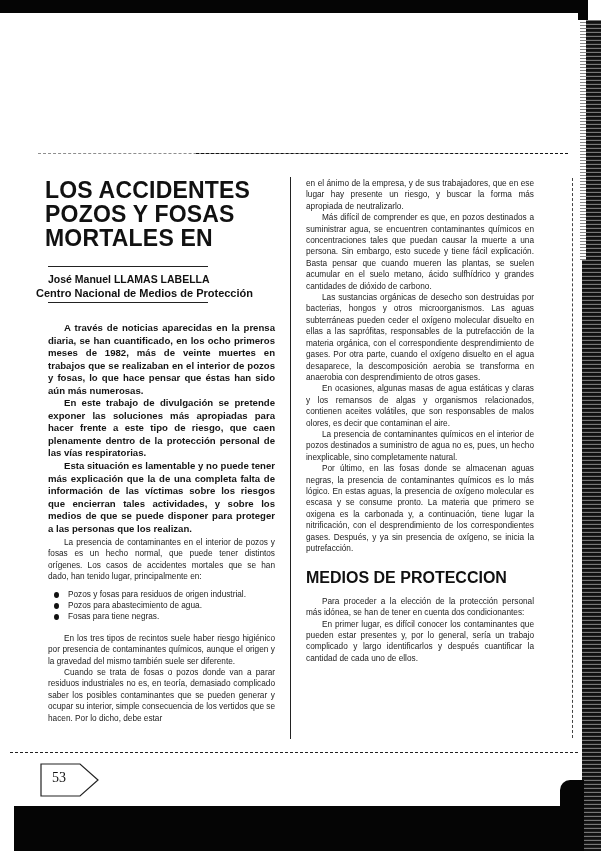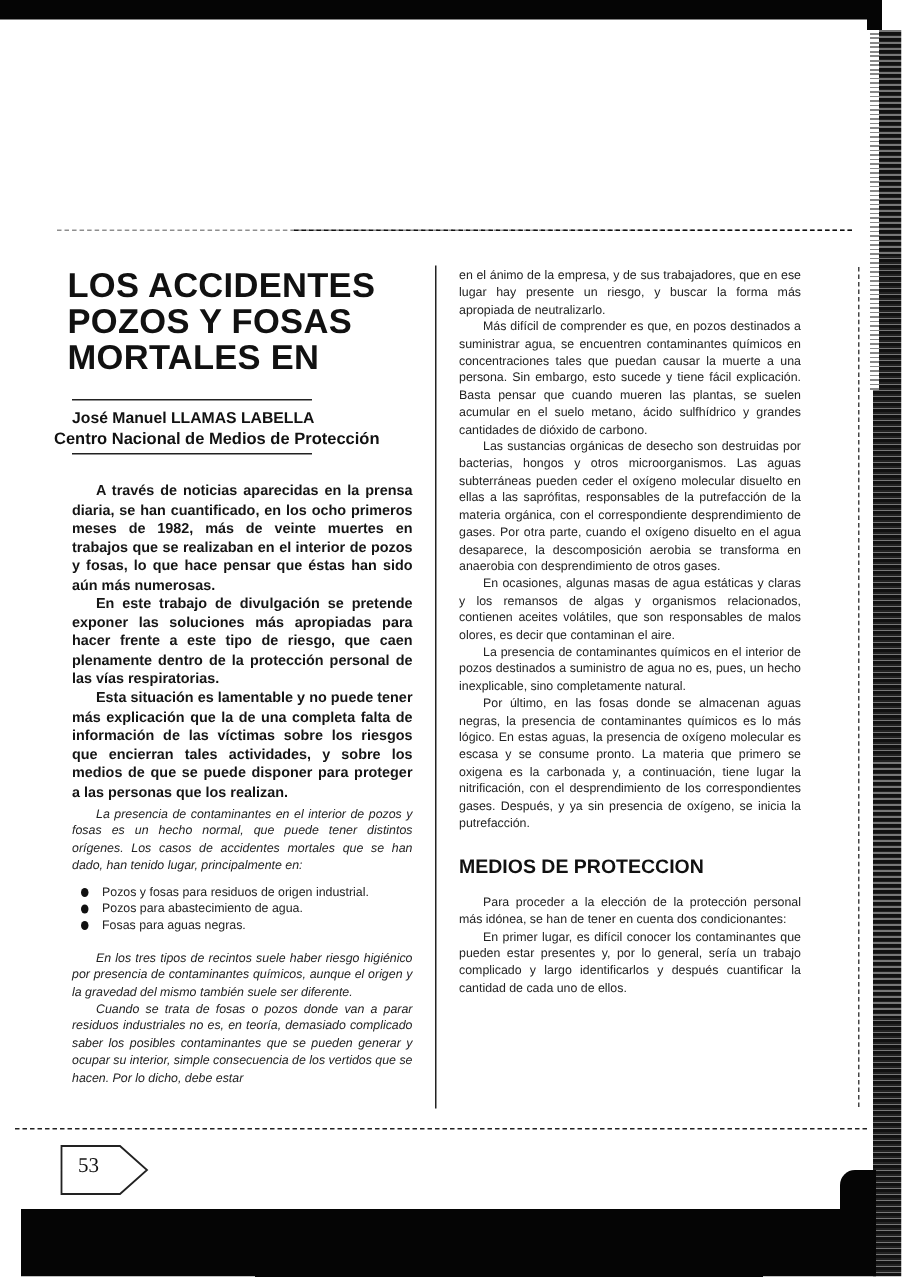--- a/index.html
+++ b/index.html
@@ -32,32 +32,32 @@
   .author-rule.b { top: 302px; }
   .author { position: absolute; left: 48px; top: 273px; font-size: 10.5px; font-weight: bold; white-space: nowrap; }
   .affil { position: absolute; left: 36px; top: 287px; font-size: 11px; font-weight: bold; white-space: nowrap; }
 
   .lead { position: absolute; left: 48px; top: 322px; width: 227px; font-size: 9.6px; line-height: 12.55px;
     font-weight: bold; text-align: justify; color: #151515; }
   .lead p { margin: 0; text-indent: 16px; }
 
   .body-left { position: absolute; left: 48px; top: 537px; width: 227px; font-size: 8.25px; line-height: 11.4px;
     text-align: justify; color: #222; }
-  .body-left p { margin: 0; text-indent: 16px; font-style: italic; }
+  .body-left p { margin: 0; text-indent: 16px; }
   .bullets { list-style: none; margin: 6px 0 10px 0; padding: 0; }
   .bullets li { position: relative; padding-left: 20px; margin: 0; }
   .bullets li::before { content: ""; position: absolute; left: 6px; top: 3px; width: 5px; height: 6px;
     background: #111; border-radius: 50%; }
 
   .body-right { position: absolute; left: 306px; top: 178px; width: 228px; font-size: 8.25px; line-height: 11.4px;
     text-align: justify; color: #222; }
   .body-right p { margin: 0; text-indent: 16px; }
   .body-right p.cont { text-indent: 0; }
   .body-right p.bold { font-weight: bold; color: #111; }
-  .section-head { font-size: 13px; font-weight: bold; margin: 18px 0 12px 0; color: #111; }
+  .section-head { font-size: 16px; font-weight: bold; margin: 18px 0 12px 0; color: #111; }
 
   .page-number-tab { position: absolute; left: 40px; top: 762px; }
   .page-number-tab svg { display: block; }
   .page-number { position: absolute; left: 52px; top: 770px; font-family: "Liberation Serif", serif; font-size: 14px; color: #111; }
 </style>
 </head>
 <body>
 
 <div class="top-black"></div>
 <div class="top-black-notch"></div>
@@ -87,21 +87,21 @@
   <p>A través de noticias aparecidas en la prensa diaria, se han cuantificado, en los ocho primeros meses de 1982, más de veinte muertes en trabajos que se realizaban en el interior de pozos y fosas, lo que hace pensar que éstas han sido aún más numerosas.</p>
   <p>En este trabajo de divulgación se pretende exponer las soluciones más apropiadas para hacer frente a este tipo de riesgo, que caen plenamente dentro de la protección personal de las vías respiratorias.</p>
   <p>Esta situación es lamentable y no puede tener más explicación que la de una completa falta de información de las víctimas sobre los riesgos que encierran tales actividades, y sobre los medios de que se puede disponer para proteger a las personas que los realizan.</p>
 </div>
 
 <div class="body-left">
   <p>La presencia de contaminantes en el interior de pozos y fosas es un hecho normal, que puede tener distintos orígenes. Los casos de accidentes mortales que se han dado, han tenido lugar, principalmente en:</p>
   <ul class="bullets">
     <li>Pozos y fosas para residuos de origen industrial.</li>
     <li>Pozos para abastecimiento de agua.</li>
-    <li>Fosas para aguas negras.</li>
+    <li>Fosas para tiene negras.</li>
   </ul>
   <p>En los tres tipos de recintos suele haber riesgo higiénico por presencia de contaminantes químicos, aunque el origen y la gravedad del mismo también suele ser diferente.</p>
   <p>Cuando se trata de fosas o pozos donde van a parar residuos industriales no es, en teoría, demasiado complicado saber los posibles contaminantes que se pueden generar y ocupar su interior, simple consecuencia de los vertidos que se hacen. Por lo dicho, debe estar</p>
 </div>
 
 <div class="body-right">
   <p class="cont">en el ánimo de la empresa, y de sus trabajadores, que en ese lugar hay presente un riesgo, y buscar la forma más apropiada de neutralizarlo.</p>
   <p>Más difícil de comprender es que, en pozos destinados a suministrar agua, se encuentren contaminantes químicos en concentraciones tales que puedan causar la muerte a una persona. Sin embargo, esto sucede y tiene fácil explicación. Basta pensar que cuando mueren las plantas, se suelen acumular en el suelo metano, ácido sulfhídrico y grandes cantidades de dióxido de carbono.</p>
   <p>Las sustancias orgánicas de desecho son destruidas por bacterias, hongos y otros microorganismos. Las aguas subterráneas pueden ceder el oxígeno molecular disuelto en ellas a las saprófitas, responsables de la putrefacción de la materia orgánica, con el correspondiente desprendimiento de gases. Por otra parte, cuando el oxígeno disuelto en el agua desaparece, la descomposición aerobia se transforma en anaerobia con desprendimiento de otros gases.</p>
   <p>En ocasiones, algunas masas de agua estáticas y claras y los remansos de algas y organismos relacionados, contienen aceites volátiles, que son responsables de malos olores, es decir que contaminan el aire.</p>

